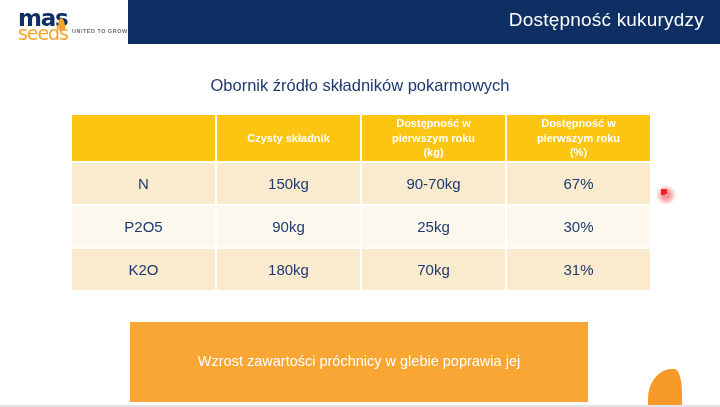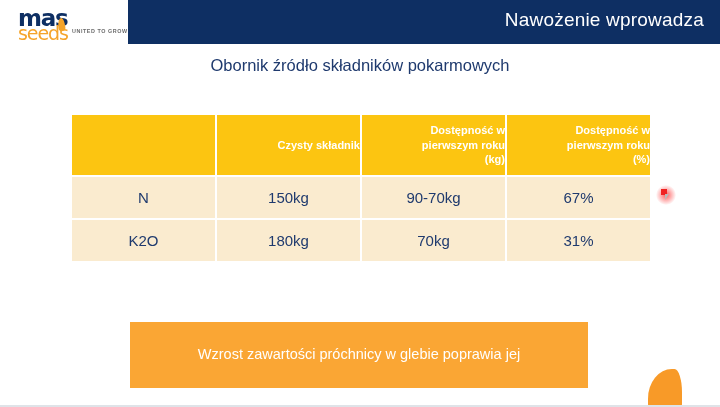--- a/index.html
+++ b/index.html
@@ -90,21 +90,21 @@
     color: #6b6b6b;
     letter-spacing: 0.55px;
     font-weight: bold;
     white-space: nowrap;
   }
 
   
   .slide-title {
     position: absolute;
     left: 0;
-    top: 54px;
+    top: 74px;
     width: 720px;
     text-align: center;
     color: #1f3a6e;
     font-size: 16.5px;
     line-height: 1.35;
   }
   .slide-title .line { display: block; }
 
   
   .table {
@@ -117,22 +117,22 @@
   }
   .table td, .table th {
     padding: 0;
     margin: 0;
   }
   .hdr-cell {
     background: #fcc511;
     color: #ffffff;
     font-size: 11px;
     font-weight: bold;
-    text-align: right;
-    height: 60px;
+    text-align: center;
+    height: 46px;
     vertical-align: middle;
     line-height: 1.35;
   }
   .hdr-cell.blank { background: #fcc511; }
   .cell {
     text-align: center;
     color: #1f3a6e;
     font-size: 15px;
     height: 41px;
     vertical-align: middle;
@@ -144,21 +144,21 @@
   .col-1 { width: 143px; }
   .col-2 { width: 143px; }
   .col-3 { width: 143px; }
 
   
   .callout {
     position: absolute;
     left: 130px;
     top: 322px;
     width: 458px;
-    height: 66px;
+    height: 80px;
     background: #faa634;
     color: #ffffff;
     font-size: 14.5px;
     line-height: 1.45;
     text-align: center;
     display: flex;
     align-items: center;
     justify-content: center;
   }
   .callout span { display: block; padding: 0 8px; }
@@ -212,21 +212,21 @@
     height: 2px;
     background: #dfe3e8;
   }
 </style>
 </head>
 <body>
 
 <div id="slide">
 
   <div class="header-bar">
-    <div class="header-title">Nawożenie wprowadza</div>
+    <div class="header-title">Dostępność kukurydzy</div>
   </div>
 
   <div class="logo-panel">
     <div class="logo-mas">mas</div>
     <div class="logo-flame"></div>
     <div class="logo-seeds">seeds</div>
     <div class="logo-tagline">UNITED TO GROW</div>
   </div>
 
   <div class="slide-title">
@@ -250,20 +250,26 @@
         </th>
       </tr>
     </thead>
     <tbody>
       <tr class="row-a">
         <td class="cell col-0">N</td>
         <td class="cell col-1">150kg</td>
         <td class="cell col-2">90-70kg</td>
         <td class="cell col-3">67%</td>
       </tr>
+      <tr class="row-b">
+        <td class="cell col-0">P2O5</td>
+        <td class="cell col-1">90kg</td>
+        <td class="cell col-2">25kg</td>
+        <td class="cell col-3">30%</td>
+      </tr>
       <tr class="row-a">
         <td class="cell col-0">K2O</td>
         <td class="cell col-1">180kg</td>
         <td class="cell col-2">70kg</td>
         <td class="cell col-3">31%</td>
       </tr>
     </tbody>
   </table>
 
   <div class="callout">

